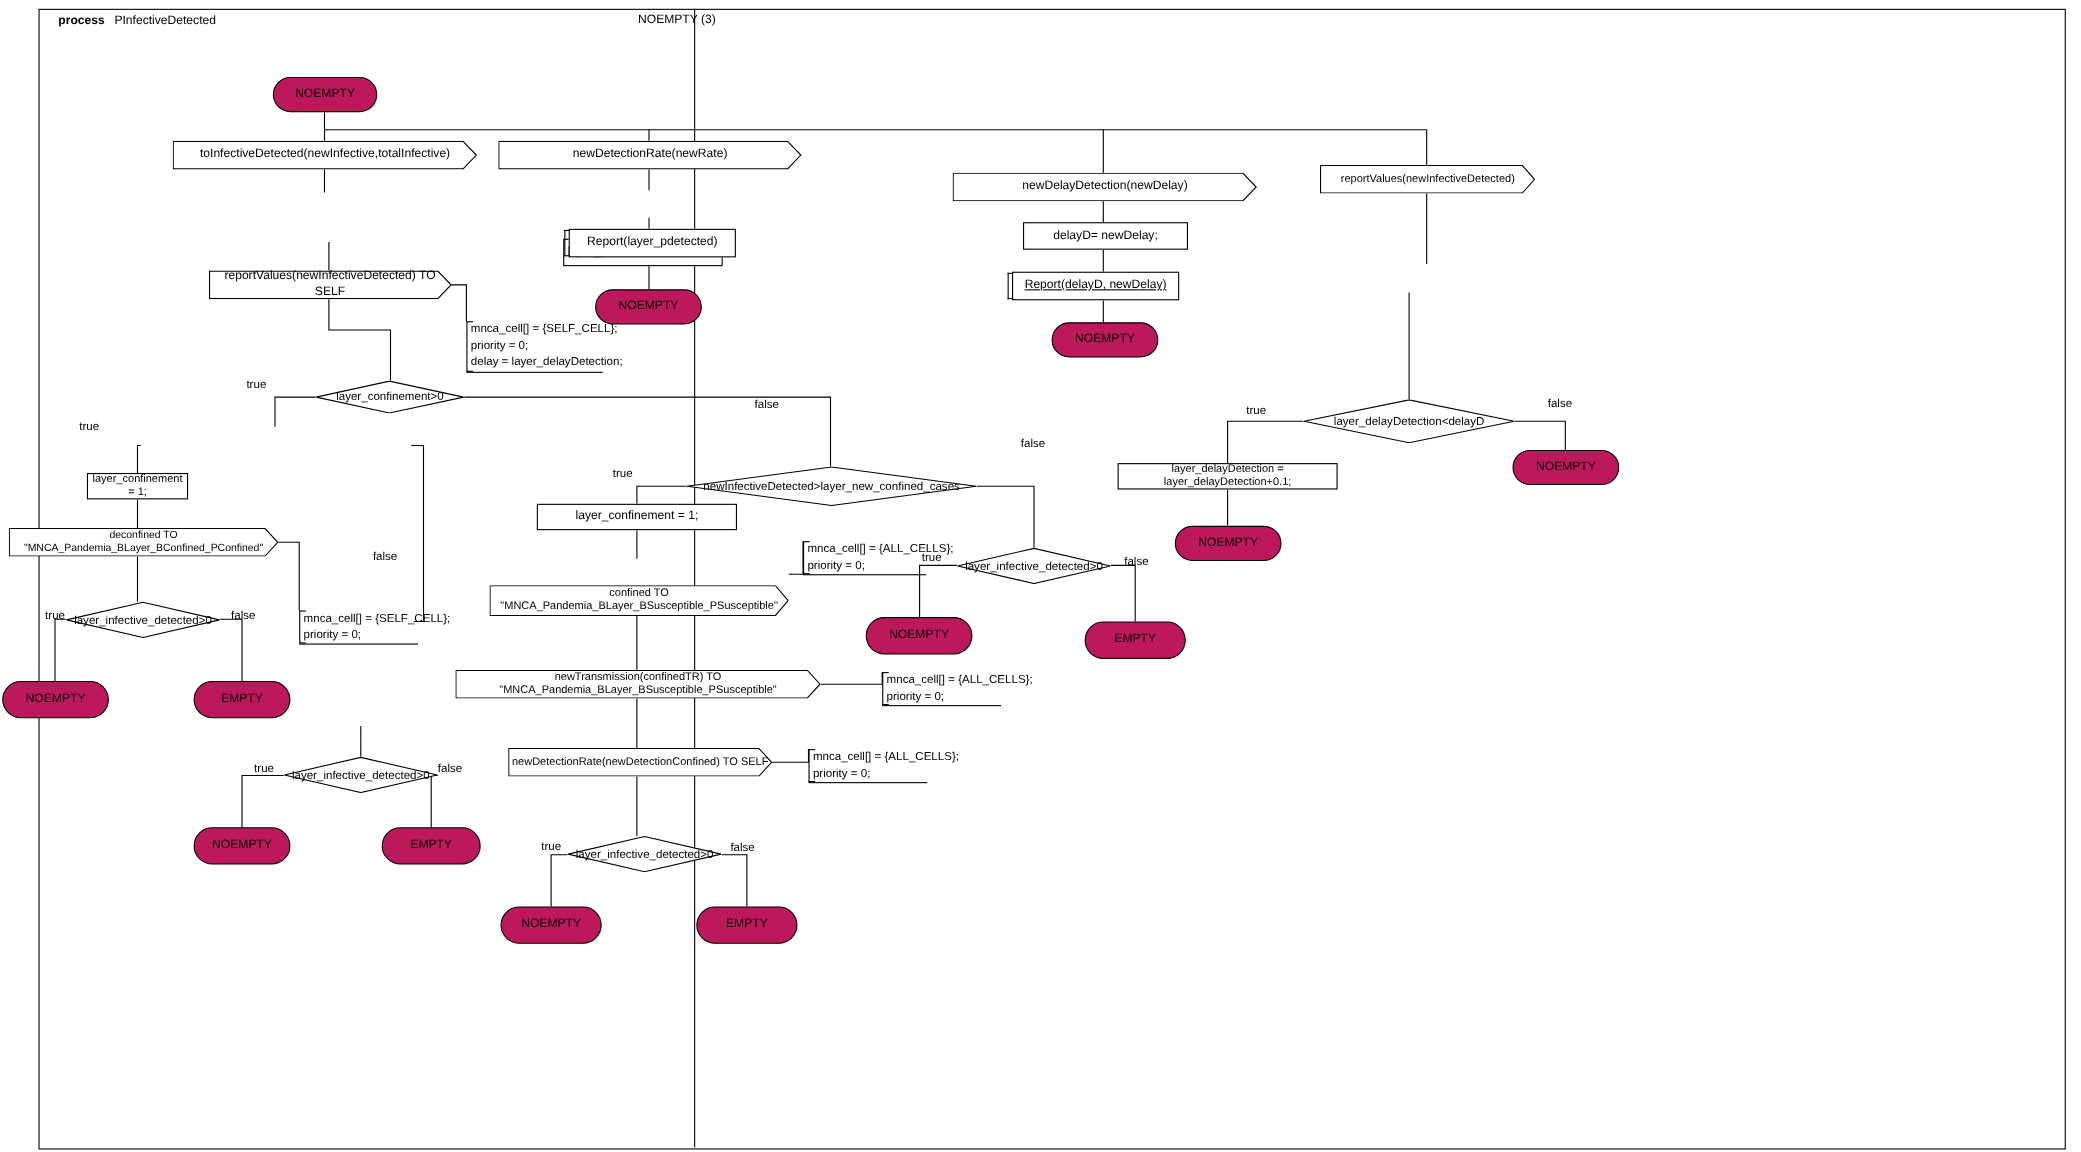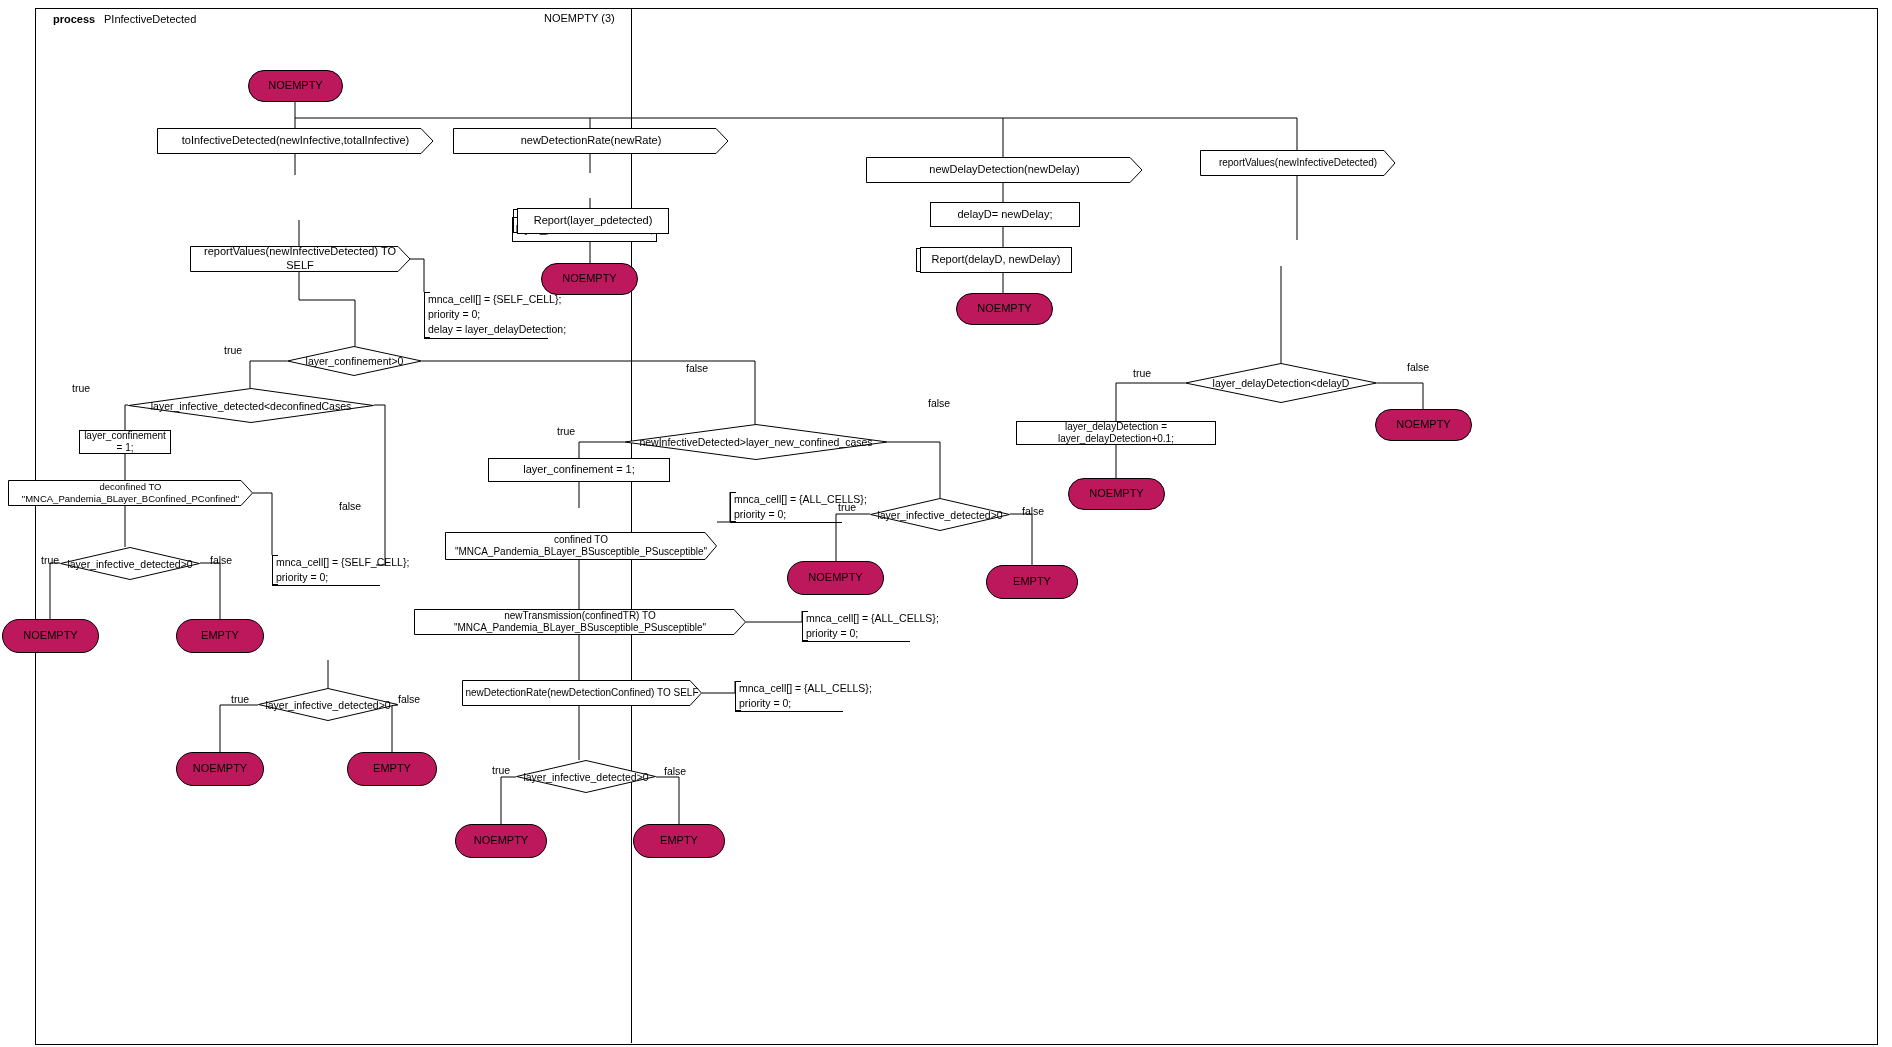--- a/index.html
+++ b/index.html
@@ -25,21 +25,21 @@
 </head>
 <body>
 
 <div id="canvas">
 
   <div class="frame" style="left:35px;top:8px;width:1841px;height:1035px;"></div>
   <div class="frame" style="left:35px;top:8px;width:596px;height:1035px;border-right:1px solid #000;border-top:none;border-left:none;border-bottom:none;"></div>
 
   <div class="hdr" style="left:53px;top:13px;">process</div>
   <div class="hdr-n" style="left:104px;top:13px;">PInfectiveDetected</div>
-  <div class="hdr-n" style="left:544px;top:12px;">NOEMPTY (3)</div>
+  <div class="hdr-n" style="left:580px;top:12px;">NOEMPTY (3)</div>
 
   <svg class="lines" viewBox="0 0 1892 1047">
     <g stroke="#000" stroke-width="1" fill="none">
 
       <path d="M295 102 L295 118 L1297 118"></path>
       <path d="M295 118 L295 128"></path>
       <path d="M590 118 L590 128"></path>
       <path d="M1003 118 L1003 157"></path>
       <path d="M1297 118 L1297 150"></path>
 
@@ -135,21 +135,21 @@
 
   <div class="node" style="left:866px;top:157px;width:277px;height:26px;">
     <svg width="277" height="26" style="position:absolute;left:0;top:0;">
         <polygon points="0.5,0.5 264,0.5 276,13 264,25.5 0.5,25.5" fill="#fff" stroke="#000"></polygon>
       </svg>
     <span style="position:relative;z-index:2;">newDelayDetection(newDelay)</span>
   </div>
   <div class="node task" style="left:930px;top:202px;width:150px;height:25px;">
       <span>delayD= newDelay;</span>
     </div>
-  <div class="node task-double" style="left:920px;top:247px;width:152px;height:26px;">
+  <div class="node task-double" style="left:920px;top:247px;width:152px;height:26px;text-decoration:underline;">
       <span>Report(delayD, newDelay)</span>
     </div>
   <div class="node state" style="left:956px;top:293px;width:97px;height:32px;">
       <span>NOEMPTY</span>
     </div>
 
   <div class="node" style="left:1200px;top:150px;width:196px;height:26px;">
     <svg width="196" height="26" style="position:absolute;left:0;top:0;">
         <polygon points="0.5,0.5 184,0.5 195,13 184,25.5 0.5,25.5" fill="#fff" stroke="#000"></polygon>
       </svg>
@@ -170,26 +170,20 @@
     </div>
   <div class="node state" style="left:1068px;top:478px;width:97px;height:32px;">
       <span>NOEMPTY</span>
     </div>
 
   <div class="decision" style="left:287px;top:346px;width:135px;height:30px;">
     <svg width="135" height="30">
         <polygon points="0.5,15 67,0.5 134.5,15 67,29.5" fill="#fff" stroke="#000"></polygon>
       </svg>
     <div class="dlabel">layer_confinement&gt;0</div>
-  </div>
-  <div class="decision" style="left:128px;top:388px;width:246px;height:35px;">
-    <svg width="246" height="35">
-        <polygon points="0.5,17.5 123,0.5 245.5,17.5 123,34.5" fill="#fff" stroke="#000"></polygon>
-      </svg>
-    <div class="dlabel">layer_infective_detected&lt;deconfinedCases</div>
   </div>
   <div class="node task" style="left:79px;top:430px;width:92px;height:24px;font-size:10px;">
       <span>layer_confinement = 1;</span>
     </div>
 
   <div class="node" style="left:8px;top:480px;width:245px;height:26px;">
     <svg width="245" height="26" style="position:absolute;left:0;top:0;">
         <polygon points="0.5,0.5 233,0.5 244.5,13 233,25.5 0.5,25.5" fill="#fff" stroke="#000"></polygon>
       </svg>
     <span style="position:relative;z-index:2;font-size:9.5px;">deconfined TO "MNCA_Pandemia_BLayer_BConfined_PConfined"</span>

